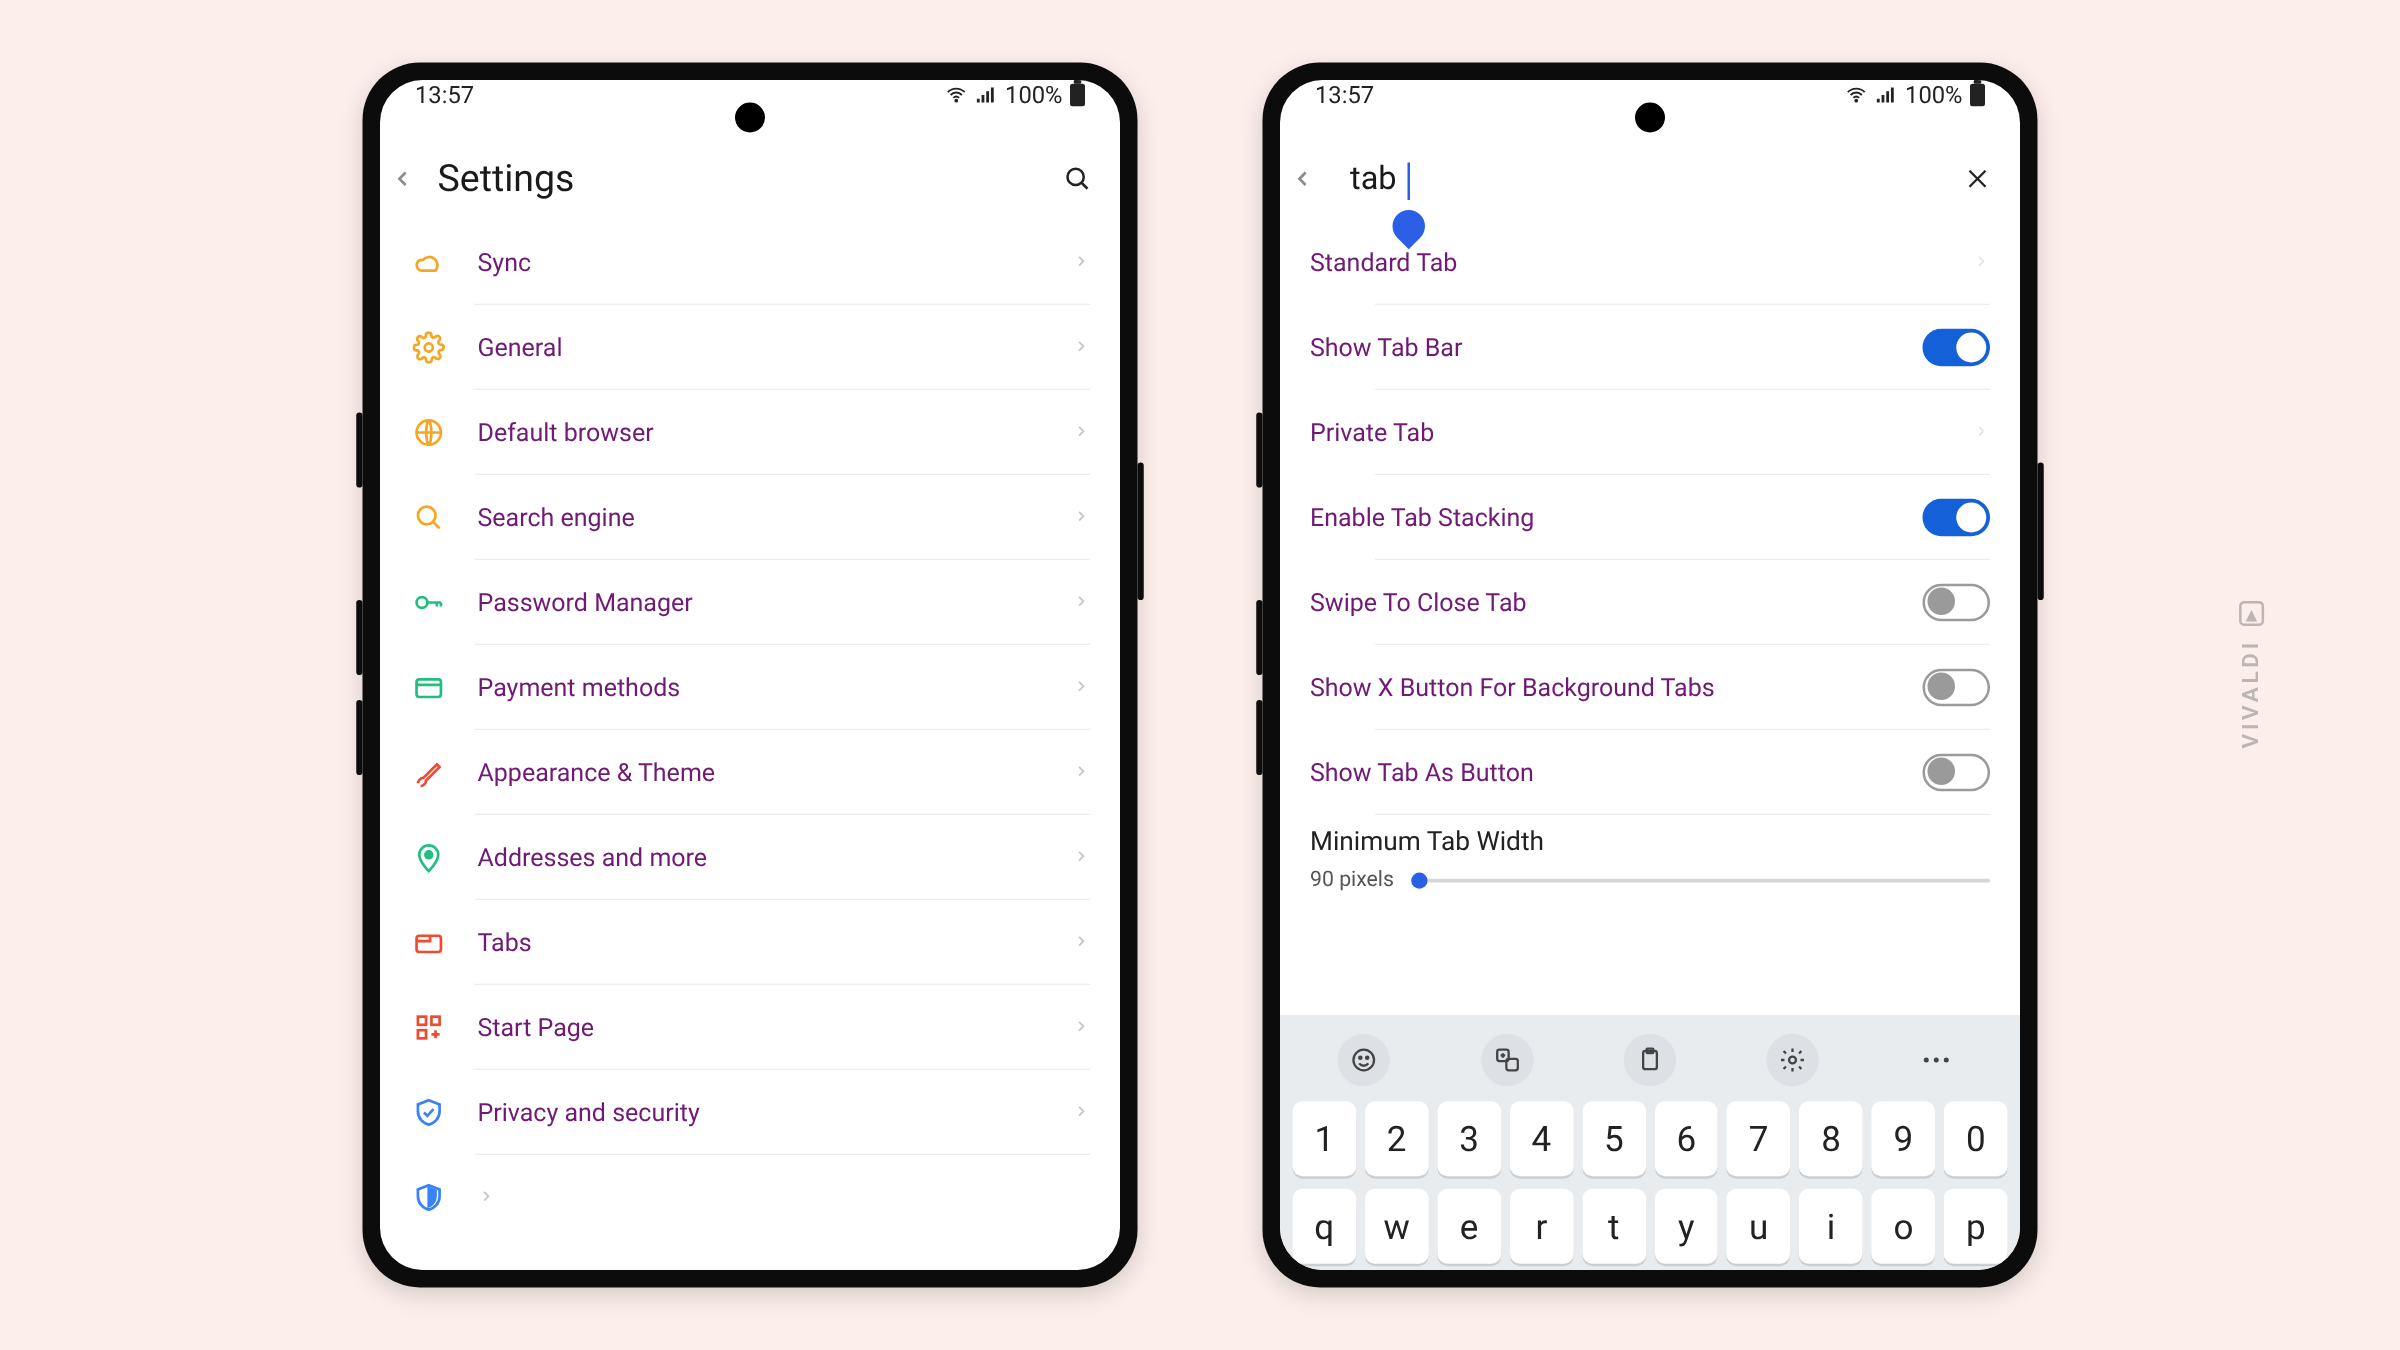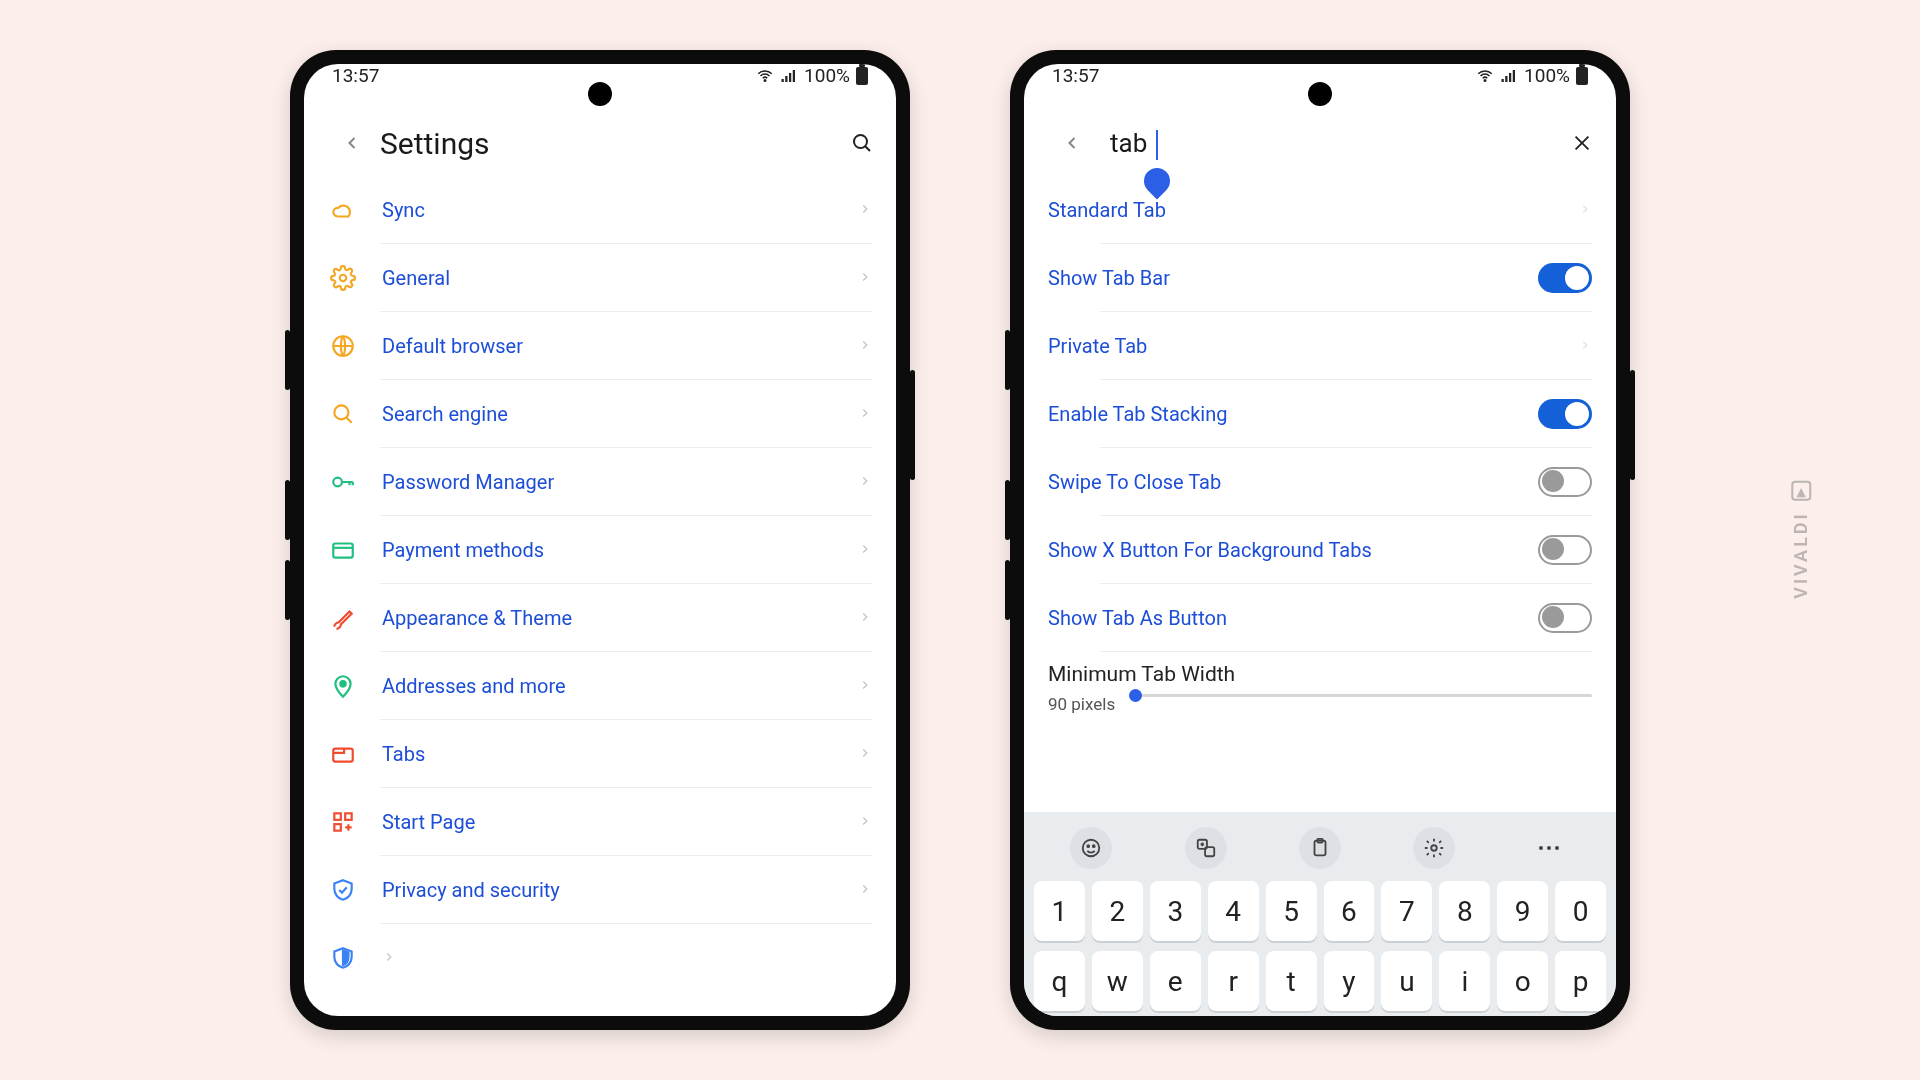--- a/index.html
+++ b/index.html
@@ -69,21 +69,21 @@
   }
   .status-right { display: flex; align-items: center; gap: 6px; }
   .status-right svg { width: 18px; height: 18px; }
   .batt { width: 12px; height: 18px; background: #222; border-radius: 2px; position: relative; }
   .batt::before { content:""; position:absolute; top:-3px; left:3px; width:6px; height:3px; background:#222; border-radius:1px; }
 
   .titlebar {
     height: 66px;
     display: flex;
     align-items: center;
-    padding: 0 20px 0 34px;
+    padding: 0 20px 0 4px;
     gap: 14px;
   }
   .back-chevron { width: 28px; height: 28px; display:flex; align-items:center; justify-content:center; color:#8a8a8a; cursor:pointer; }
   .titlebar .title { font-size: 30px; color:#1a1a1a; flex:1; }
   .titlebar .right-icon { width:28px; height:28px; display:flex; align-items:center; justify-content:center; color:#222; cursor:pointer; }
 
   .search-field {
     flex:1;
     font-size: 26px;
     color:#1a1a1a;
@@ -111,21 +111,21 @@
   .row {
     display:flex;
     align-items:center;
     height: 68px;
     padding: 0 24px 0 24px;
     gap: 24px;
     cursor: pointer;
     position: relative;
   }
   .row .icon { width: 30px; height: 30px; display:flex; align-items:center; justify-content:center; }
-  .row .label { flex:1; font-size: 20px; color:#1d4ed8; }
+  .row .label { flex:1; font-size: 20px; color:#701a75; }
   .row .chev { color:#c7c7c7; }
   .row .chev.faint { color:#e6e6e6; }
   .divider {
     position:absolute;
     bottom:0; left:76px; right:24px;
     height:1px; background:#ececec;
   }
 
   .toggle {
     width: 54px; height: 30px;
@@ -139,21 +139,21 @@
     border-radius:50%;
     background:#fff;
   }
   .toggle.on { background:#1460d8; }
   .toggle.on .knob { right:3px; }
   .toggle.off { background:#fff; border:2px solid #9a9a9a; }
   .toggle.off .knob { left:2px; top:1px; background:#9a9a9a; width:22px; height:22px; }
 
   .slider-row { padding: 10px 24px 22px 24px; }
   .slider-title { font-size:21px; color:#222; margin-bottom:8px; }
-  .slider-line { display:flex; gap:14px; }
+  .slider-line { display:flex; align-items:center; gap:14px; }
   .slider-val { font-size:17px; color:#555; }
   .slider-track { flex:1; height:3px; background:#d6d6d6; border-radius:2px; position:relative; }
   .slider-thumb { position:absolute; left:0; top:-5px; width:13px; height:13px; border-radius:50%; background:#2b5fe6; }
 
   
   .kbd {
     background:#e9ecef;
     padding-top:8px;
   }
   .kbd-toolbar {

